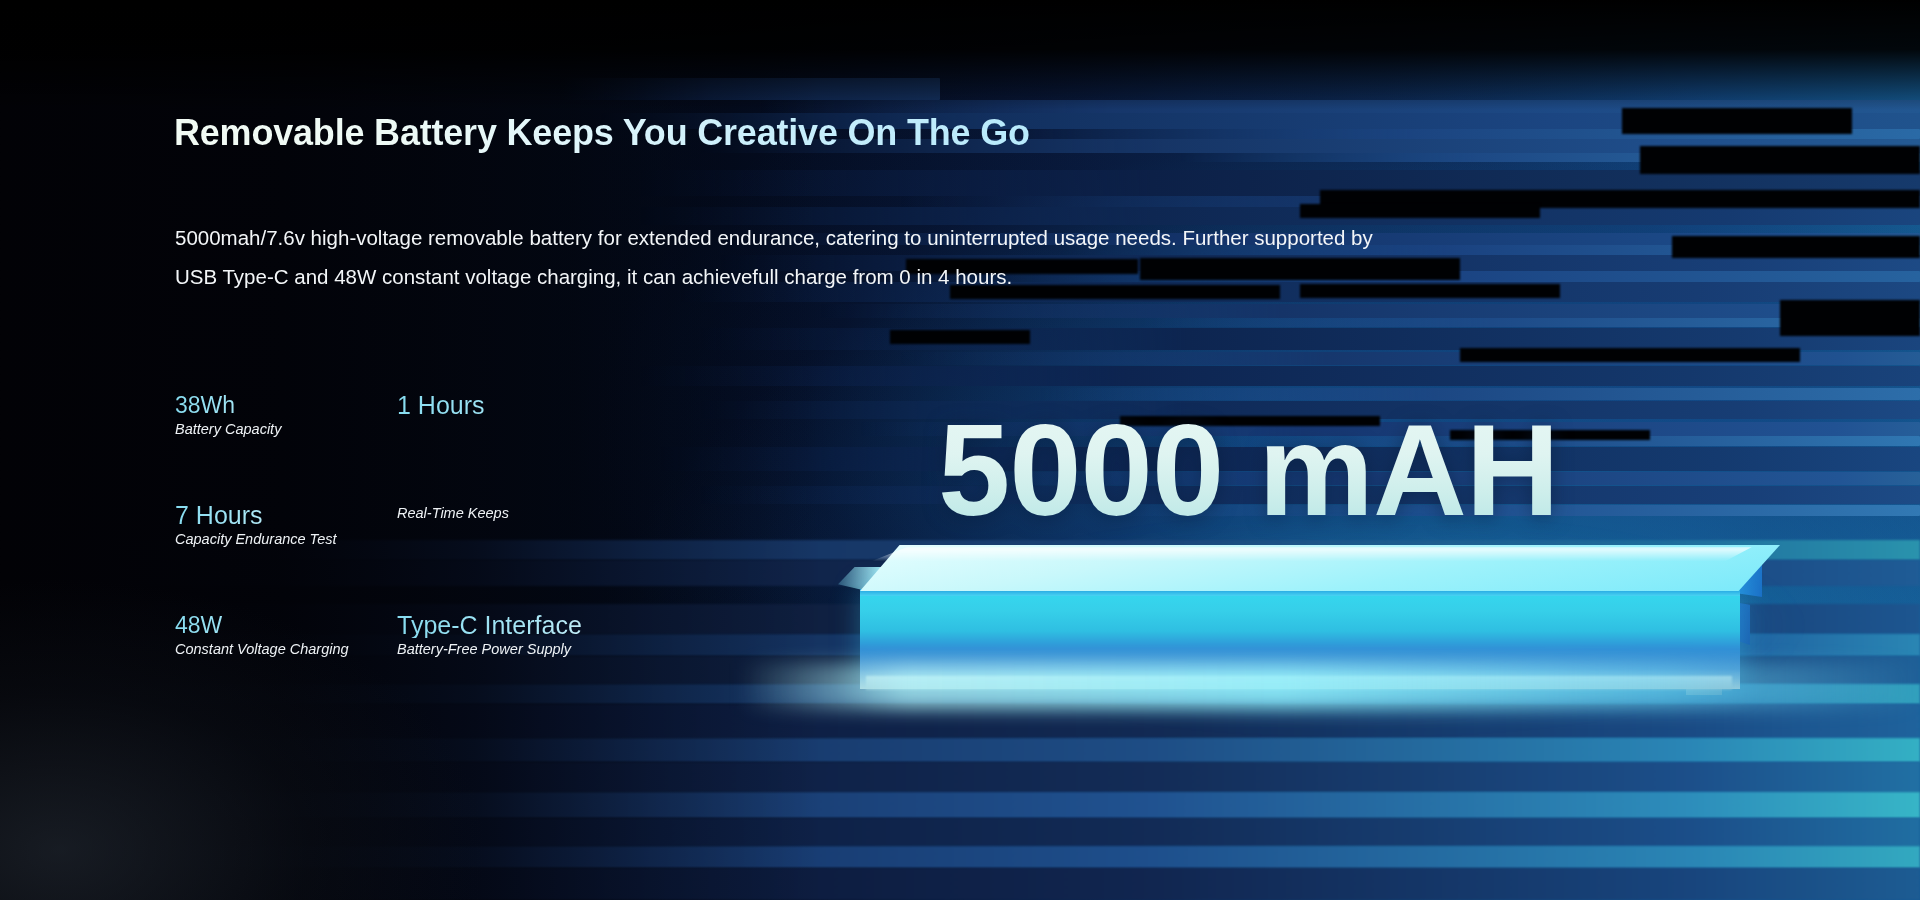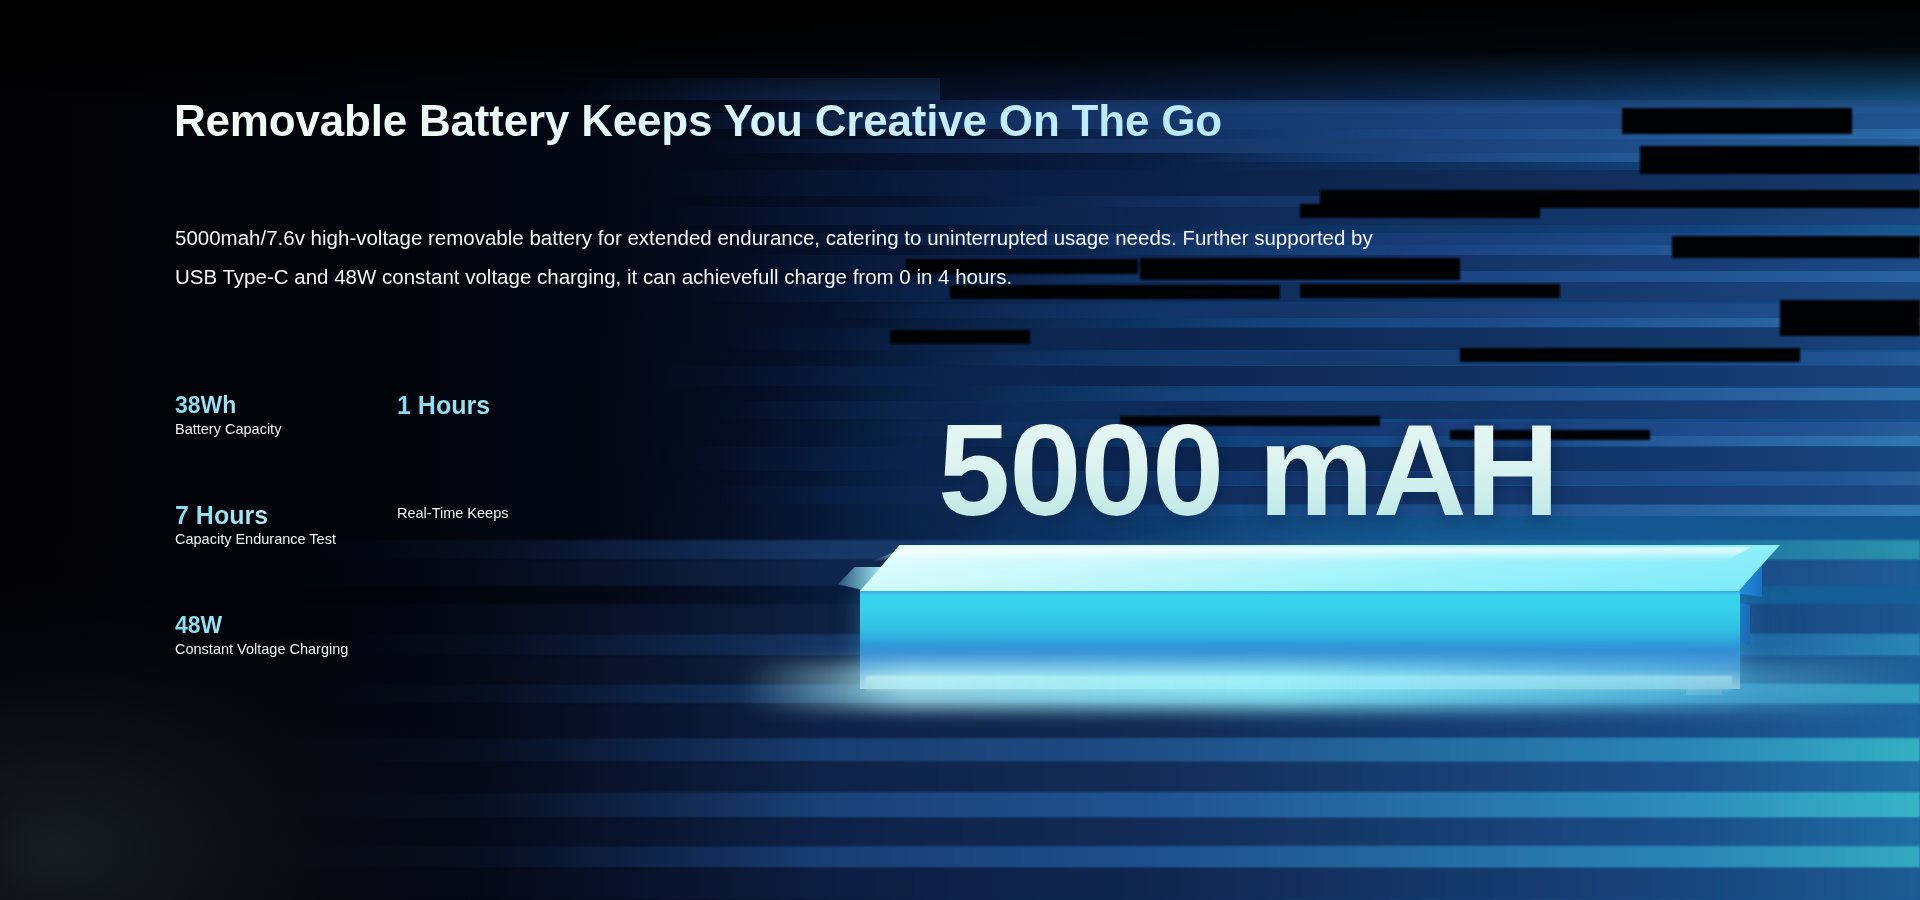--- a/index.html
+++ b/index.html
@@ -57,22 +57,22 @@
   }
   .bottomleft-fade{
     position:absolute; left:0; bottom:0; width:560px; height:380px;
     background:radial-gradient(ellipse 520px 330px at 60px 330px, rgba(40,48,58,0.55) 0%, rgba(20,26,34,0.28) 48%, rgba(0,0,0,0) 82%);
   }
 
   
   .content { position:absolute; inset:0; }
 
   .headline {
-    position:absolute; left:174px; top:96px;
-    font-size:44px; font-weight:bold;
+    position:absolute; left:174px; top:112px;
+    font-size:36px; font-weight:bold;
     letter-spacing:-0.2px;
     white-space:nowrap;
     background:linear-gradient(90deg,#f2fbf4 0%, #eefaf6 26%, #dff6fb 48%, #c9eefb 68%, #b8eafc 100%);
     -webkit-background-clip:text; background-clip:text;
     -webkit-text-fill-color:transparent; color:transparent;
   }
 
   .para {
     position:absolute; left:175px; top:218px;
     width:1230px;
@@ -80,31 +80,31 @@
     color:#f3f6f8;
     font-weight:normal;
   }
 
   .specs { position:absolute; left:175px; top:392px; }
   .spec-row { display:flex; height:110px; }
   .spec-cell { position:relative; }
   .spec-cell.c1 { width:222px; }
   .spec-cell.c2 { width:400px; }
   .spec-val {
-    font-size:23px; font-weight:bold; line-height:26px;
+    font-size:23px; font-weight:normal; line-height:26px;
     background:linear-gradient(96deg,#86dcf0 0%, #a9e6f5 34%, #e9f6fb 70%, #fde7e2 100%);
     -webkit-background-clip:text; background-clip:text;
     -webkit-text-fill-color:transparent; color:transparent;
     white-space:nowrap;
   }
   .spec-val.lg { font-size:25px; }
   .spec-lab {
     margin-top:2px;
     font-size:14.5px; line-height:18px;
-    color:#eef2f5; white-space:nowrap;
+    color:#eef2f5; white-space:nowrap;font-style:italic;
   }
 
   
   .bignum {
     position:absolute; left:938px; top:405px;
     font-size:130px; font-weight:bold; letter-spacing:-1px;
     line-height:130px;
     white-space:nowrap;
     background:linear-gradient(180deg,#e6f7f3 0%, #dff4f1 38%, #cdeeeb 68%, #b6e6e6 100%);
     -webkit-background-clip:text; background-clip:text;
@@ -305,17 +305,21 @@
         <div class="spec-cell c2">
           <div class="spec-lab">Real-Time Keeps</div>
         </div>
       </div>
 
       <div class="spec-row">
         <div class="spec-cell c1">
           <div class="spec-val">48W</div>
           <div class="spec-lab">Constant Voltage Charging</div>
         </div>
+        <div class="spec-cell c2">
+          <div class="spec-val lg">Type-C Interface</div>
+          <div class="spec-lab">Battery-Free Power Supply</div>
+        </div>
       </div>
 
     </div>
   </div>
 </div>
 
 </body></html>

